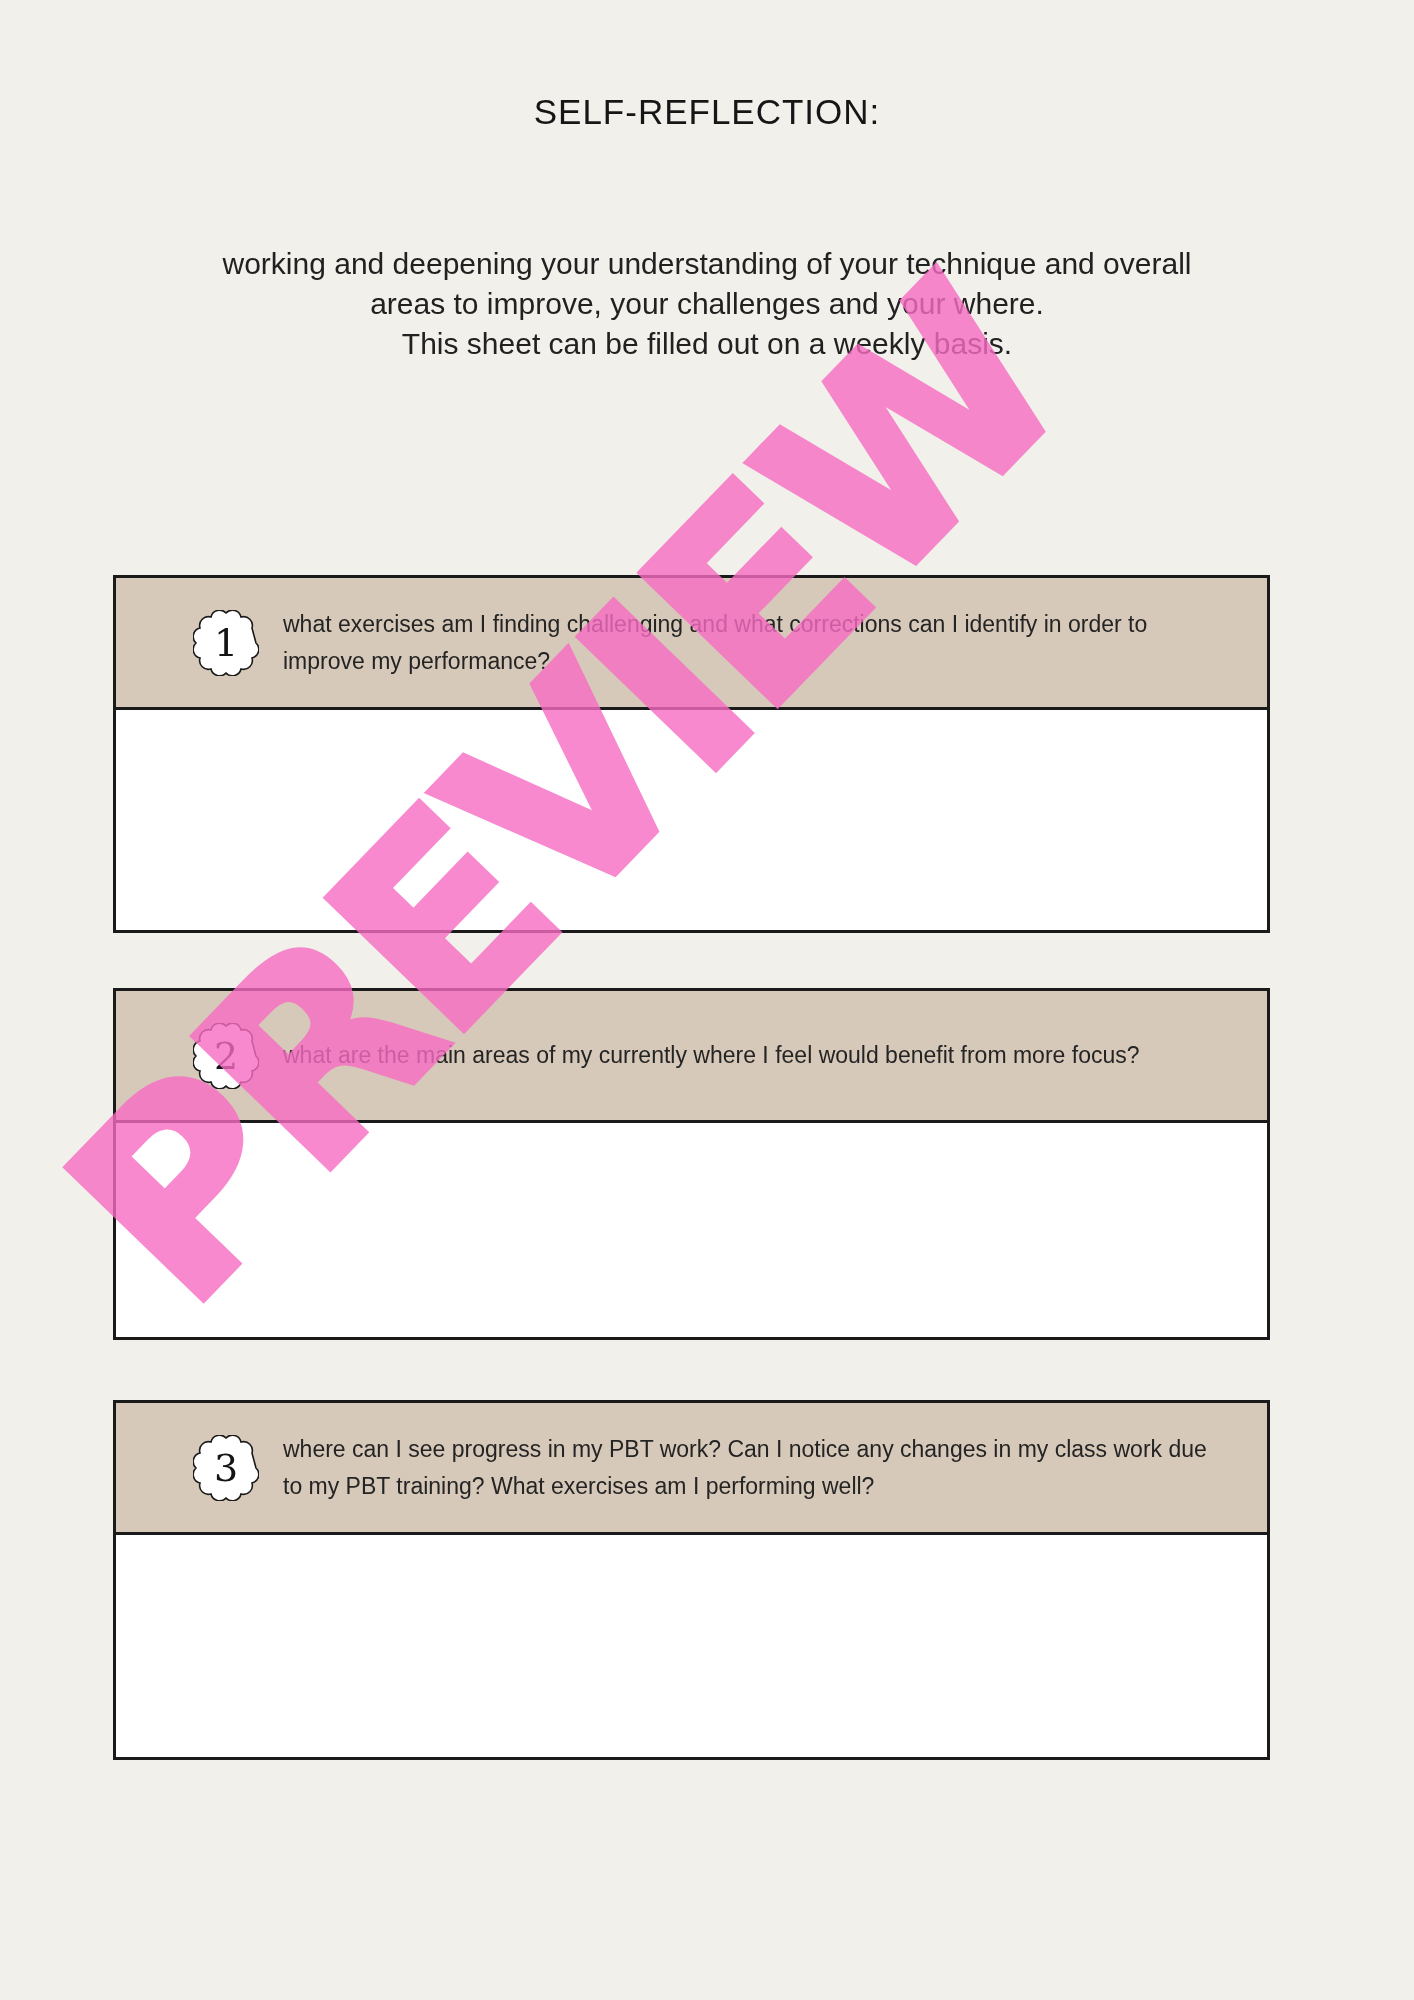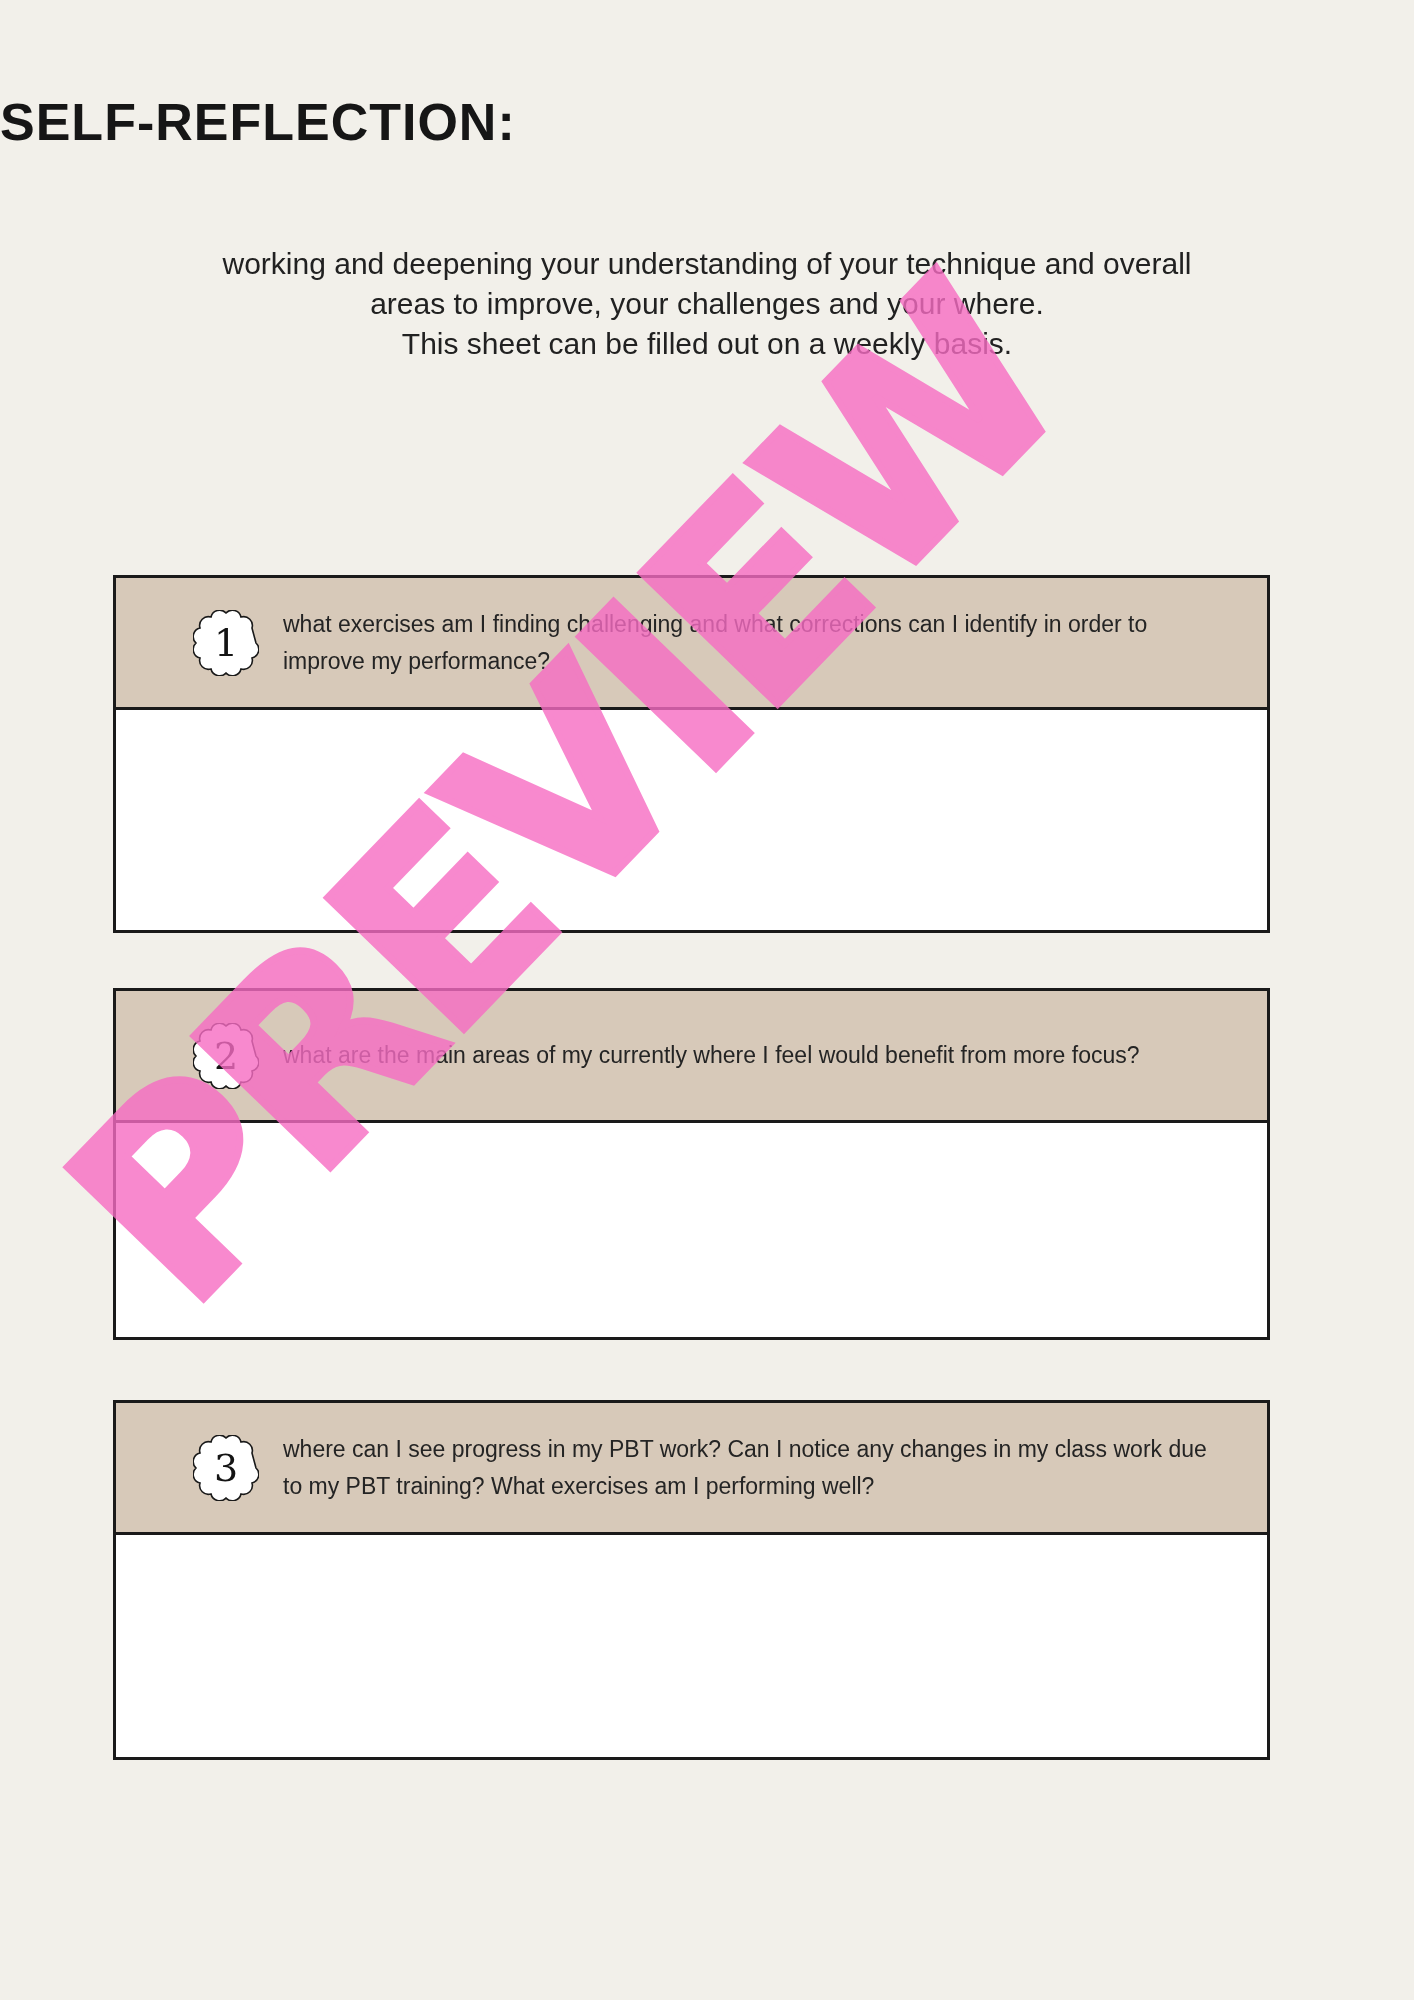--- a/index.html
+++ b/index.html
@@ -9,23 +9,24 @@
     position:relative;
     width:1414px; height:2000px;
     margin:0 auto;
     background:#f2f0ea;
     overflow:hidden;
   }
 
   .kicker {
     position:absolute;
     left:0; right:0; top:92px;
+    text-align:center;
     font-family:"Liberation Sans", sans-serif;
-    font-size:52px;
-    font-weight:700;
+    font-size:35px;
+    font-weight:400;
     letter-spacing:1px;
     color:#161616;
   }
 
   .title-pill {
     position:absolute;
     left:332px; top:193px;
     width:777px; height:90px;
     background:#fbd957;
     border-radius:30px;

